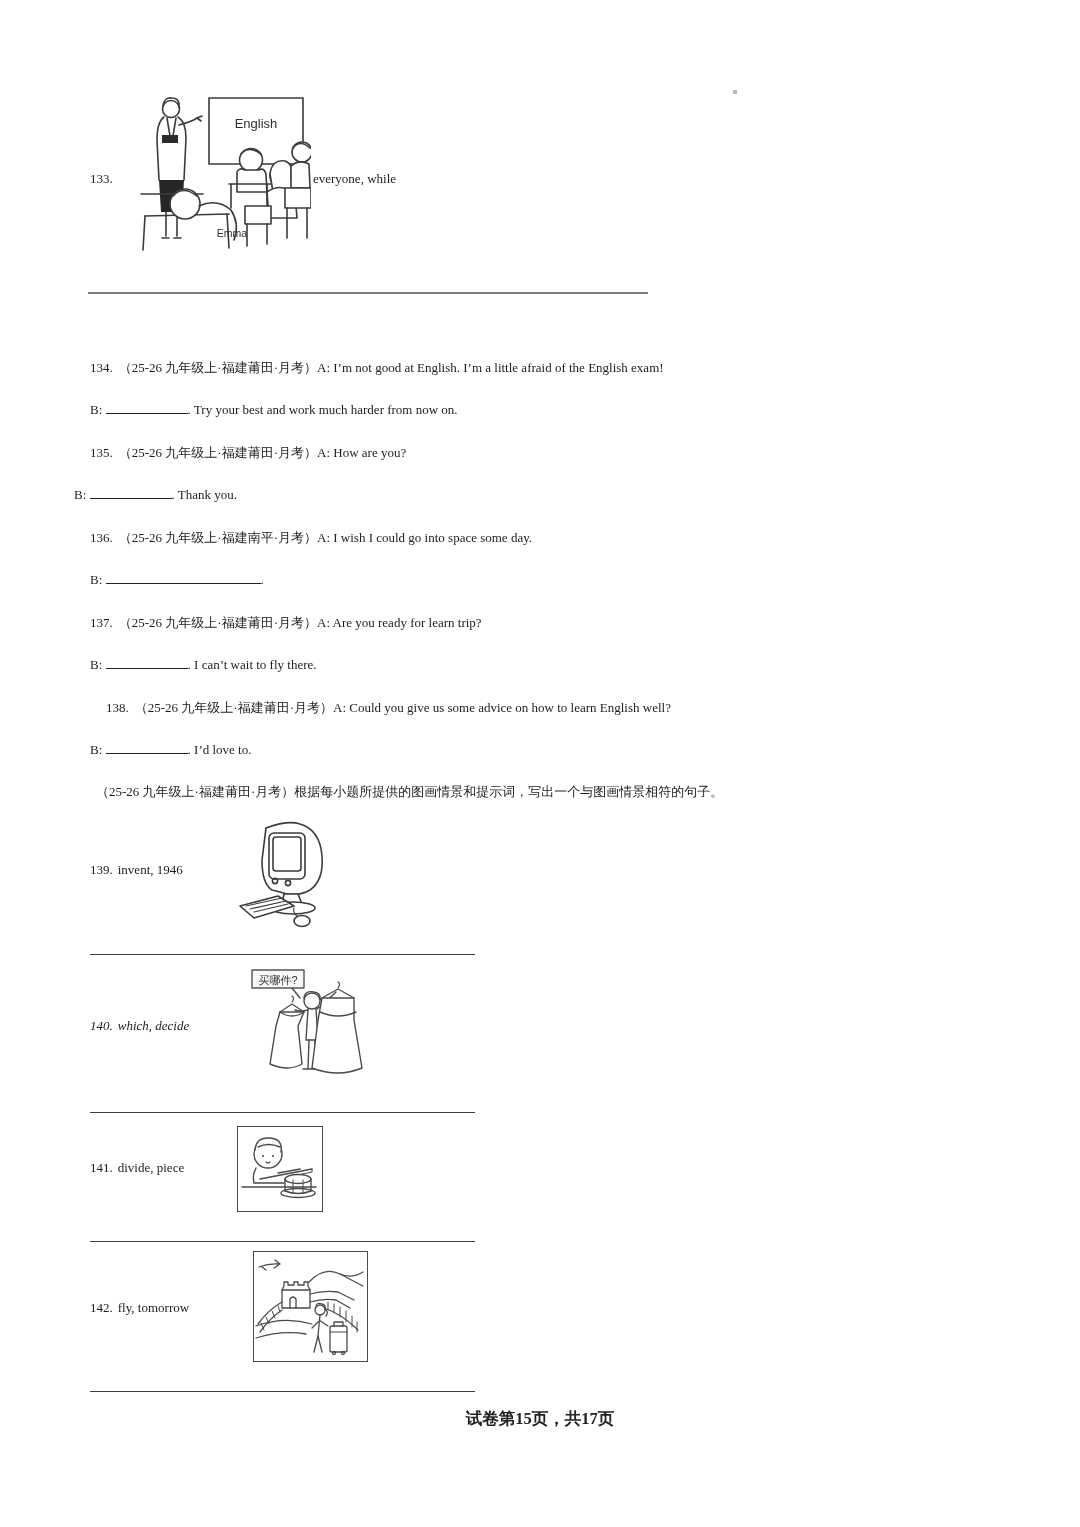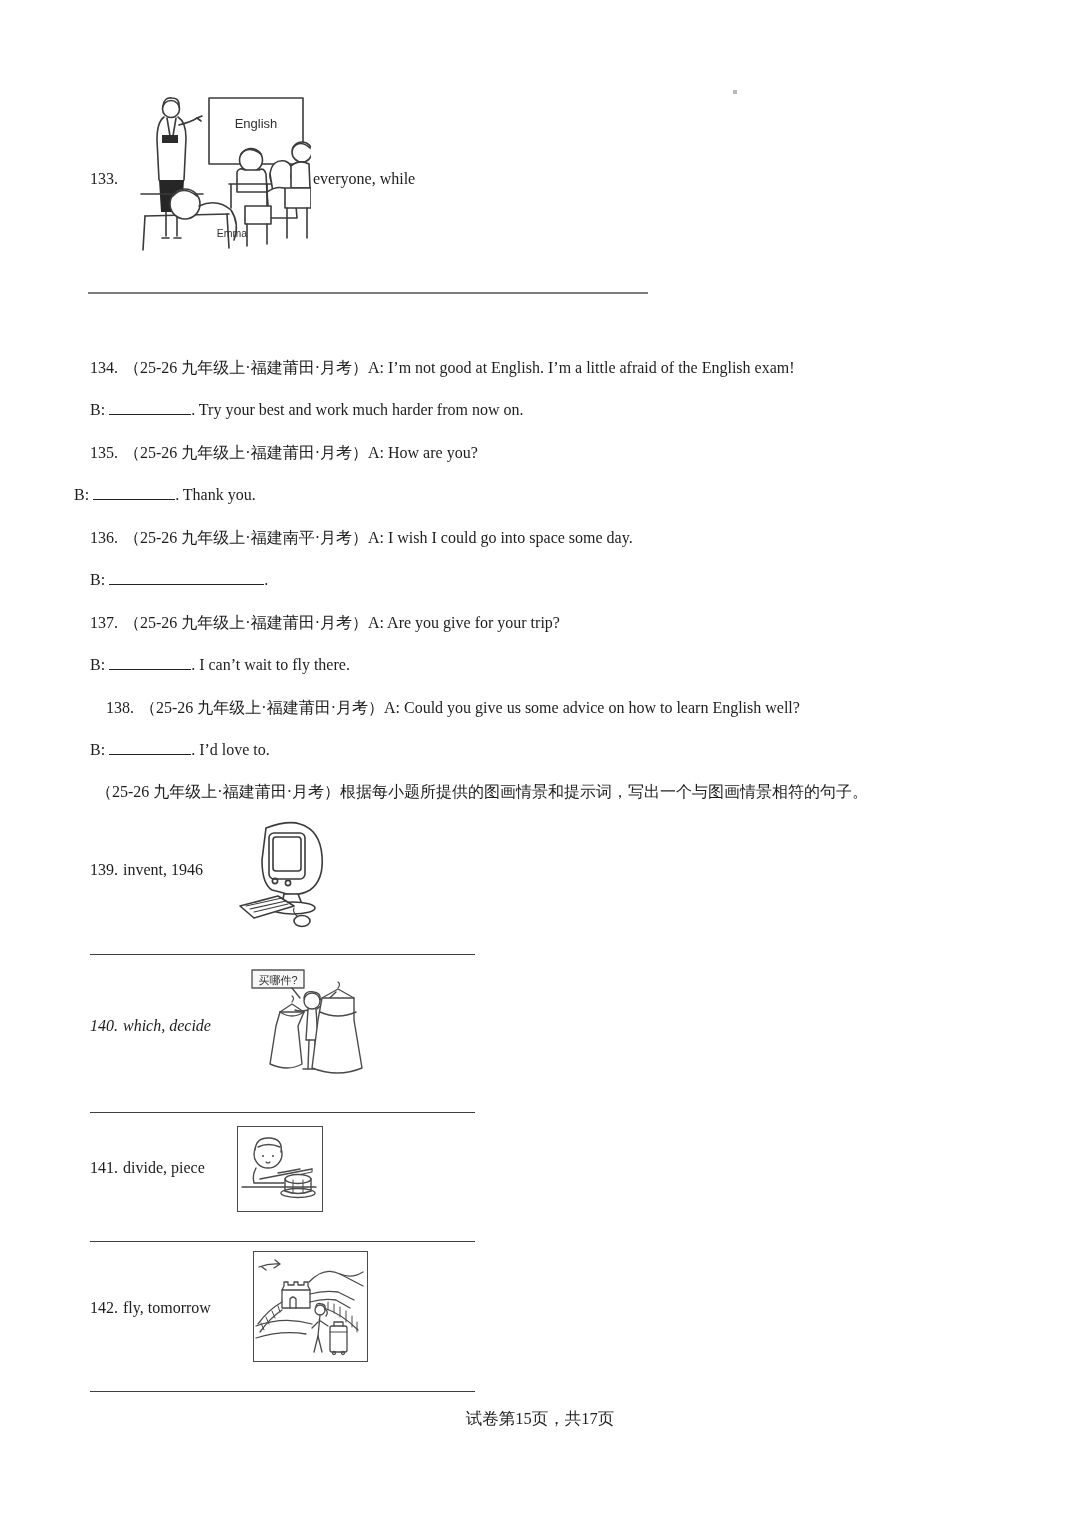--- a/index.html
+++ b/index.html
@@ -1,21 +1,21 @@
 <!DOCTYPE html>
 <html><head>
 <meta charset="utf-8">
 <style>
   html,body{margin:0;padding:0;background:#ffffff;}
   .page{
     position:relative;width:1080px;height:1527px;background:#ffffff;overflow:hidden;
     font-family:"Liberation Serif","DejaVu Serif",serif;color:#1d1d1d;
   }
   .abs{position:absolute;}
-  .tline{font-size:16px;line-height:22px;white-space:nowrap;}
+  .tline{font-size:13px;line-height:22px;white-space:nowrap;}
   .qnum{margin-right:6px;}
   .pnum{margin-right:5px;}
   .blank{display:inline-block;height:3px;border-bottom:1.4px solid #222;vertical-align:baseline;}
   .blank-s{width:82px;}
   .blank-l{width:155px;}
   .answer-line{border-top:1.6px solid #3f3f3f;height:0;}
   .answer-line.first{border-top:2px solid #7d7d7d;}
   .imgbox{border:1.6px solid #4a4a4a;background:#fff;box-sizing:border-box;}
   .footer{width:1080px;text-align:center;font-size:16.5px;color:#222;}
   .stray-dot{width:4px;height:4px;background:#b9b9b9;}
@@ -98,21 +98,21 @@
 
   <div class="abs tline" style="left:90px;top:527px;">
     <span class="qnum">136.</span><span>（25-26 九年级上·福建南平·月考）</span><span>A: I wish I could go into space some day.</span>
   </div>
   <div class="abs tline" style="left:90px;top:569px;">
     <span>B:</span>
     <span class="blank blank-l"></span><span>.</span>
   </div>
 
   <div class="abs tline" style="left:90px;top:612px;">
-    <span class="qnum">137.</span><span>（25-26 九年级上·福建莆田·月考）</span><span>A: Are you give for your trip?</span>
+    <span class="qnum">137.</span><span>（25-26 九年级上·福建莆田·月考）</span><span>A: Are you ready for learn trip?</span>
   </div>
   <div class="abs tline" style="left:90px;top:654px;">
     <span>B:</span>
     <span class="blank blank-s"></span><span>. I can’t wait to fly there.</span>
   </div>
 
   <div class="abs tline" style="left:90px;top:697px;margin-left:16px;">
     <span class="qnum">138.</span><span>（25-26 九年级上·福建莆田·月考）</span><span>A: Could you give us some advice on how to learn English well?</span>
   </div>
   <div class="abs tline" style="left:90px;top:739px;">
@@ -226,15 +226,15 @@
         <rect x="76" y="74" width="17" height="26" rx="2" fill="#ffffff"></rect>
         <path d="M80,74 L80,70 L89,70 L89,74"></path>
         <path d="M76,80 L93,80" stroke-width="1"></path>
         <circle cx="80" cy="101" r="1.5"></circle>
         <circle cx="89" cy="101" r="1.5"></circle>
       </g>
     </svg>
   </div>
   <div class="abs answer-line" style="left:90px;top:1391px;width:385px;"></div>
 
-  <div class="abs footer" style="left:0;top:1408px;">试卷第15页，共17页</div>
+  <div class="abs footer" style="left:0;top:1408px;font-weight:bold;">试卷第15页，共17页</div>
 
 </div>
 
 </body></html>

